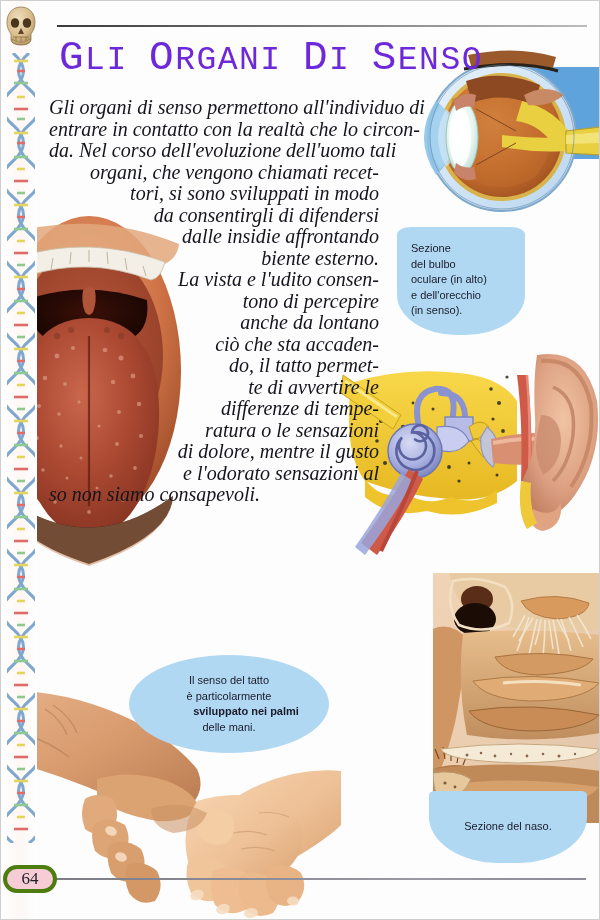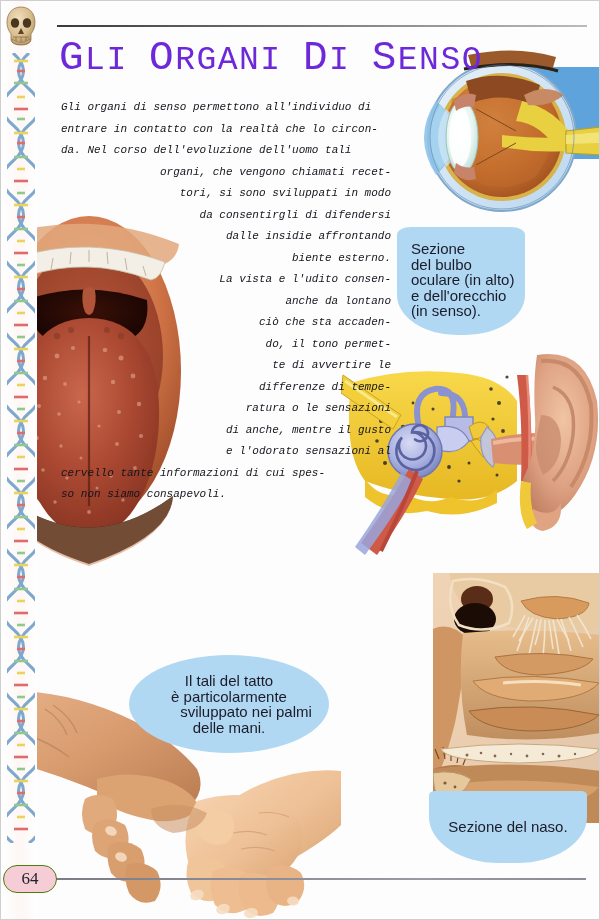--- a/index.html
+++ b/index.html
@@ -36,40 +36,40 @@
     background:linear-gradient(to right,#3a3a3a,#8a8a8a 60%,#bbbbbb);
     z-index:7;
   }
   .bottom-rule {
     position:absolute; left:40px; top:877px; width:545px; height:2px;
     background:linear-gradient(to right,#7b7b86,#9a9aa4 70%,#8b8b95);
     z-index:14;
   }
   .page-badge {
     position:absolute; left:2px; top:864px; width:54px; height:28px;
-    background:#f6cdd6; border:1px solid #4d7c0f; border-radius:14px;
+    background:#f6cdd6; border:4px solid #4d7c0f; border-radius:14px;
     display:flex; align-items:center; justify-content:center;
     font-family:"Liberation Serif", serif; font-size:17px; color:#23232a;
     z-index:15;
   }
 
   
   .title {
     position:absolute; left:58px; top:34px; width:430px;
     font-family:Liberation Mono, monospace;
     font-size:33px; letter-spacing:1.5px; color:#6d28d9;
     font-weight:400; white-space:nowrap; z-index:10;
   }
   .title .cap { font-size:41px; }
 
   
   .body-text {
-    position:absolute; left:60px; top:96px; width:330px;
-    font-style:italic; font-size:11px; line-height:21.5px;
-    color:#14141c; z-index:11; text-align:justify;font-family:Liberation Mono, monospace;
+    position:absolute; left:48px; top:96px; width:330px;
+    font-style:italic; font-size:20px; line-height:21.5px;
+    color:#14141c; z-index:11; text-align:justify;
   }
   .ln { display:block; white-space:nowrap; }
   .j { display:flex; justify-content:space-between; }
   .r { text-align:right; }
 
   
   .illus { position:absolute; z-index:4; }
 
   
   .eye-wrap { left:405px; top:38px; width:195px; height:185px; }
@@ -79,36 +79,36 @@
   .mouth-wrap { left:0px; top:205px; width:180px; height:360px; }
   
   .nose-wrap { left:432px; top:572px; width:168px; height:250px; }
   
   .hands-wrap { left:0px; top:672px; width:340px; height:248px; }
 
   
   .balloon {
     position:absolute; background:#b0d8f2;
     font-family:"Liberation Sans", sans-serif;
-    font-size:15px; line-height:15.5px; color:#1b1b2a;
+    font-size:11px; line-height:15.5px; color:#1b1b2a;
     z-index:12;
   }
   .balloon .bline { display:block; white-space:nowrap; }
   .balloon-eye {
     left:396px; top:226px; width:128px; height:108px;
     border-radius:14px 14px 60px 60px / 8px 8px 40px 40px;
     padding:14px 0 0 14px;
   }
   .balloon-touch {
     left:128px; top:654px; width:200px; height:98px;
     border-radius:50%;
     padding:18px 0 0 0; text-align:center;
   }
   .balloon-touch .bline { display:block; }
-  .balloon-touch .b3 { padding-left:34px; }
+  .balloon-touch .b3 { padding-left:34px;font-weight:bold; }
   .balloon-nose {
     left:428px; top:790px; width:158px; height:72px;
     border-radius:6px 6px 70px 70px / 4px 4px 46px 46px;
     display:flex; align-items:center; justify-content:center;
   }
 </style>
 </head>
 <body>
 
 <div class="page">
@@ -611,44 +611,42 @@
       </span>
     <span class="ln j">
         <span>da. Nel corso dell'evoluzione dell'uomo tali</span>
       </span>
     <span class="ln r">organi, che vengono chiamati recet-</span>
     <span class="ln r">tori, si sono sviluppati in modo</span>
     <span class="ln r">da consentirgli di difendersi</span>
     <span class="ln r">dalle insidie affrontando</span>
     <span class="ln r">biente esterno.</span>
     <span class="ln r">La vista e l'udito consen-</span>
+    <span class="ln r">tono di percepire</span>
     <span class="ln r">anche da lontano</span>
     <span class="ln r">ciò che sta accaden-</span>
-    <span class="ln r">do, il tono permet-</span>
+    <span class="ln r">do, il tatto permet-</span>
     <span class="ln r">te di avvertire le</span>
     <span class="ln r">differenze di tempe-</span>
     <span class="ln r">ratura o le sensazioni</span>
-    <span class="ln r">di anche, mentre il gusto</span>
+    <span class="ln r">di dolore, mentre il gusto</span>
     <span class="ln r">e l'odorato sensazioni al</span>
-    <span class="ln j">
-        <span>cervello tante informazioni di cui spes-</span>
-      </span>
     <span class="ln">so non siamo consapevoli.</span>
   </div>
 
   <div class="balloon balloon-eye">
     <span class="bline">Sezione</span>
     <span class="bline">del bulbo</span>
     <span class="bline">oculare (in alto)</span>
     <span class="bline">e dell'orecchio</span>
     <span class="bline">(in senso).</span>
   </div>
 
   <div class="balloon balloon-touch">
-    <span class="bline">Il tali del tatto</span>
+    <span class="bline">Il senso del tatto</span>
     <span class="bline">è particolarmente</span>
     <span class="bline b3">sviluppato nei palmi</span>
     <span class="bline">delle mani.</span>
   </div>
 
   <div class="balloon balloon-nose">
     <span class="bline">Sezione del naso.</span>
   </div>
 
 </div>

